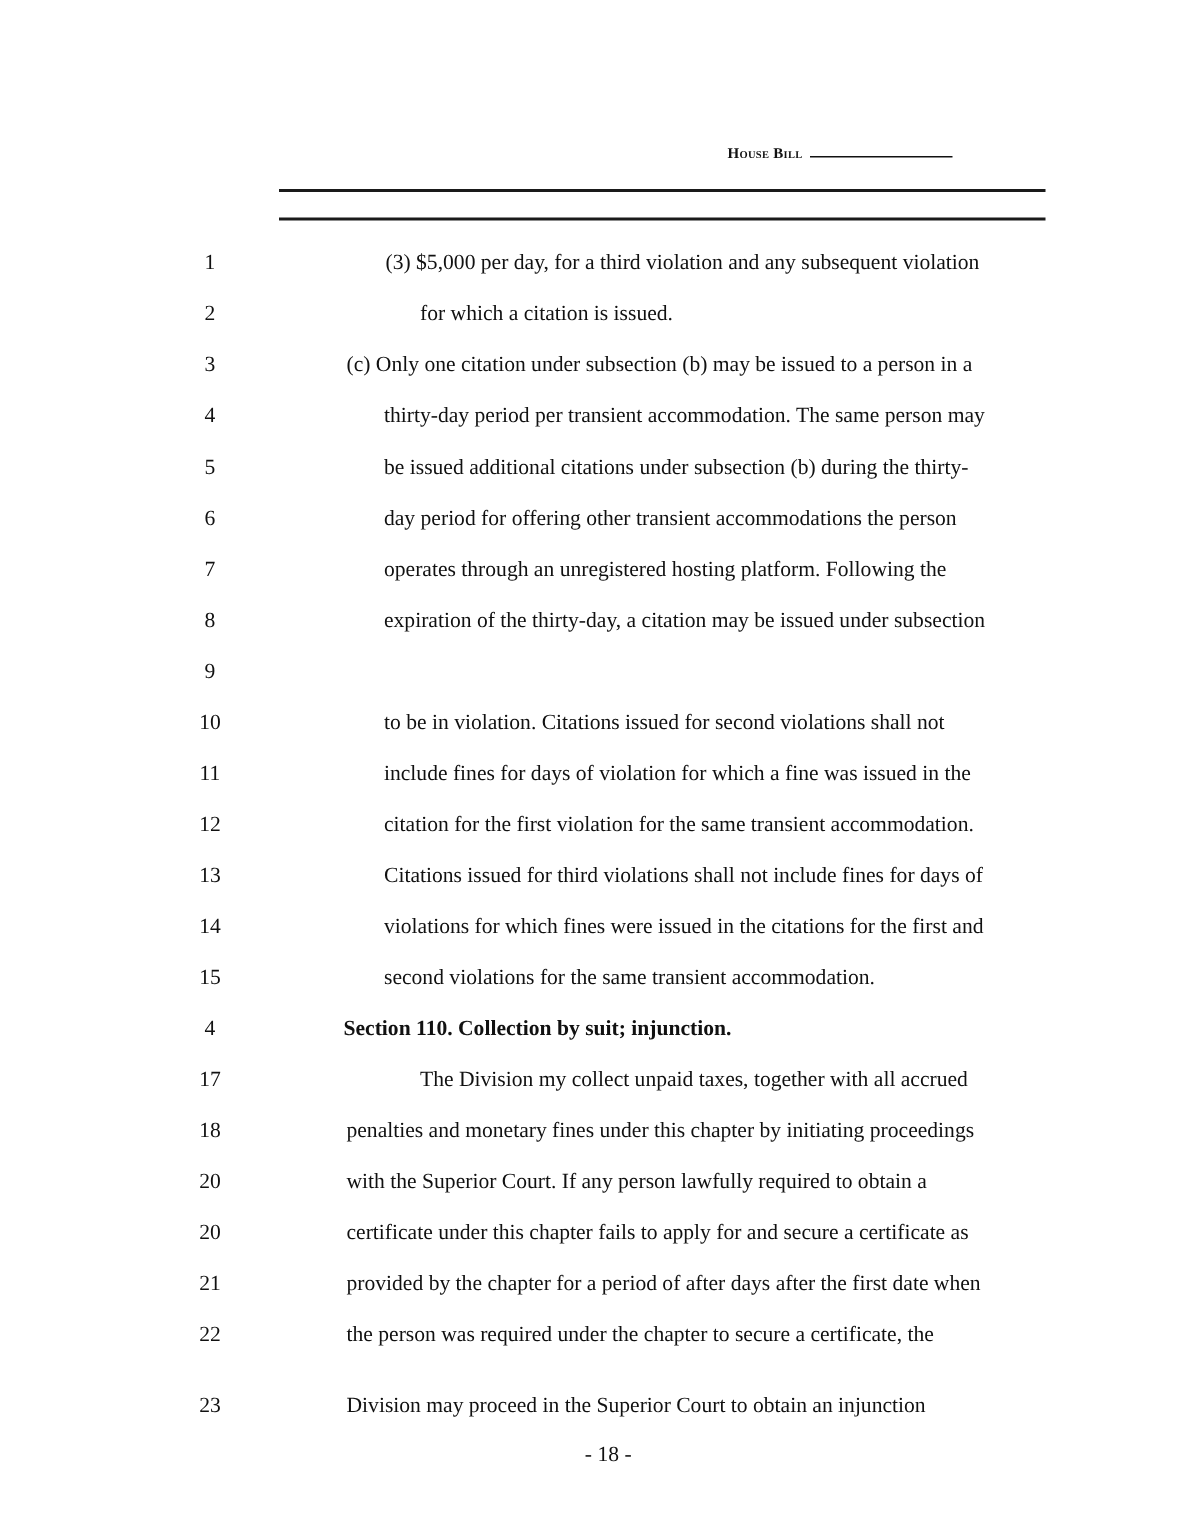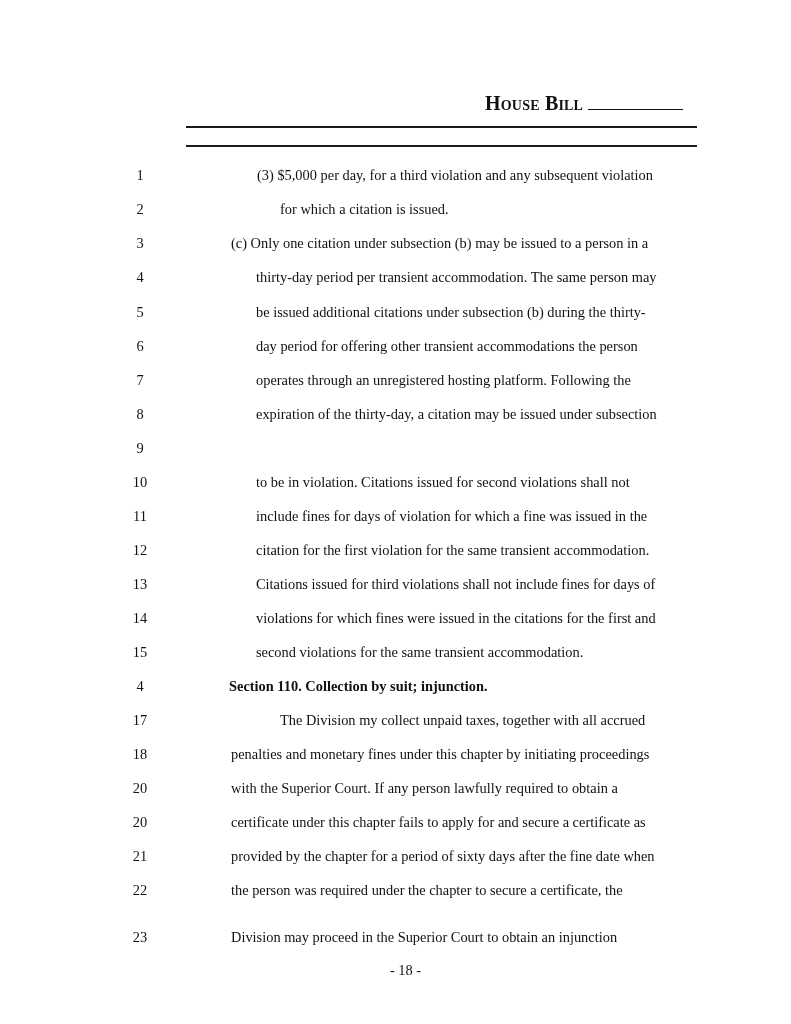--- a/index.html
+++ b/index.html
@@ -12,21 +12,21 @@
     height: 1024px;
     position: relative;
     overflow: hidden;
     font-family: "Liberation Serif", "DejaVu Serif", serif;
     color: #111111;
   }
   .header-title {
     position: absolute;
     left: 485px;
     top: 92px;
-    font-size: 20px;
+    font-size: 10px;
     font-weight: bold;
     font-variant: small-caps;
     letter-spacing: 0.2px;
     white-space: nowrap;
   }
   .header-title .blank {
     display: inline-block;
     width: 95px;
     border-bottom: 1px solid #111;
     margin-left: 5px;
@@ -159,21 +159,21 @@
     <div class="line" style="top:778px">
       <span class="num">20</span>
       <span class="txt" style="left:231px">with the Superior Court.  If any person lawfully required to obtain a</span>
     </div>
     <div class="line" style="top:812px">
       <span class="num">20</span>
       <span class="txt" style="left:231px">certificate under this chapter fails to apply for and secure a certificate as</span>
     </div>
     <div class="line" style="top:846px">
       <span class="num">21</span>
-      <span class="txt" style="left:231px">provided by the chapter for a period of sixty days after the fine date when</span>
+      <span class="txt" style="left:231px">provided by the chapter for a period of after days after the first date when</span>
     </div>
     <div class="line" style="top:880px">
       <span class="num">22</span>
       <span class="txt" style="left:231px">the person was required under the chapter to secure a certificate, the</span>
     </div>
     <div class="line" style="top:927px">
       <span class="num">23</span>
       <span class="txt" style="left:231px">Division may proceed in the Superior Court to obtain an injunction</span>
     </div>
   </div>

